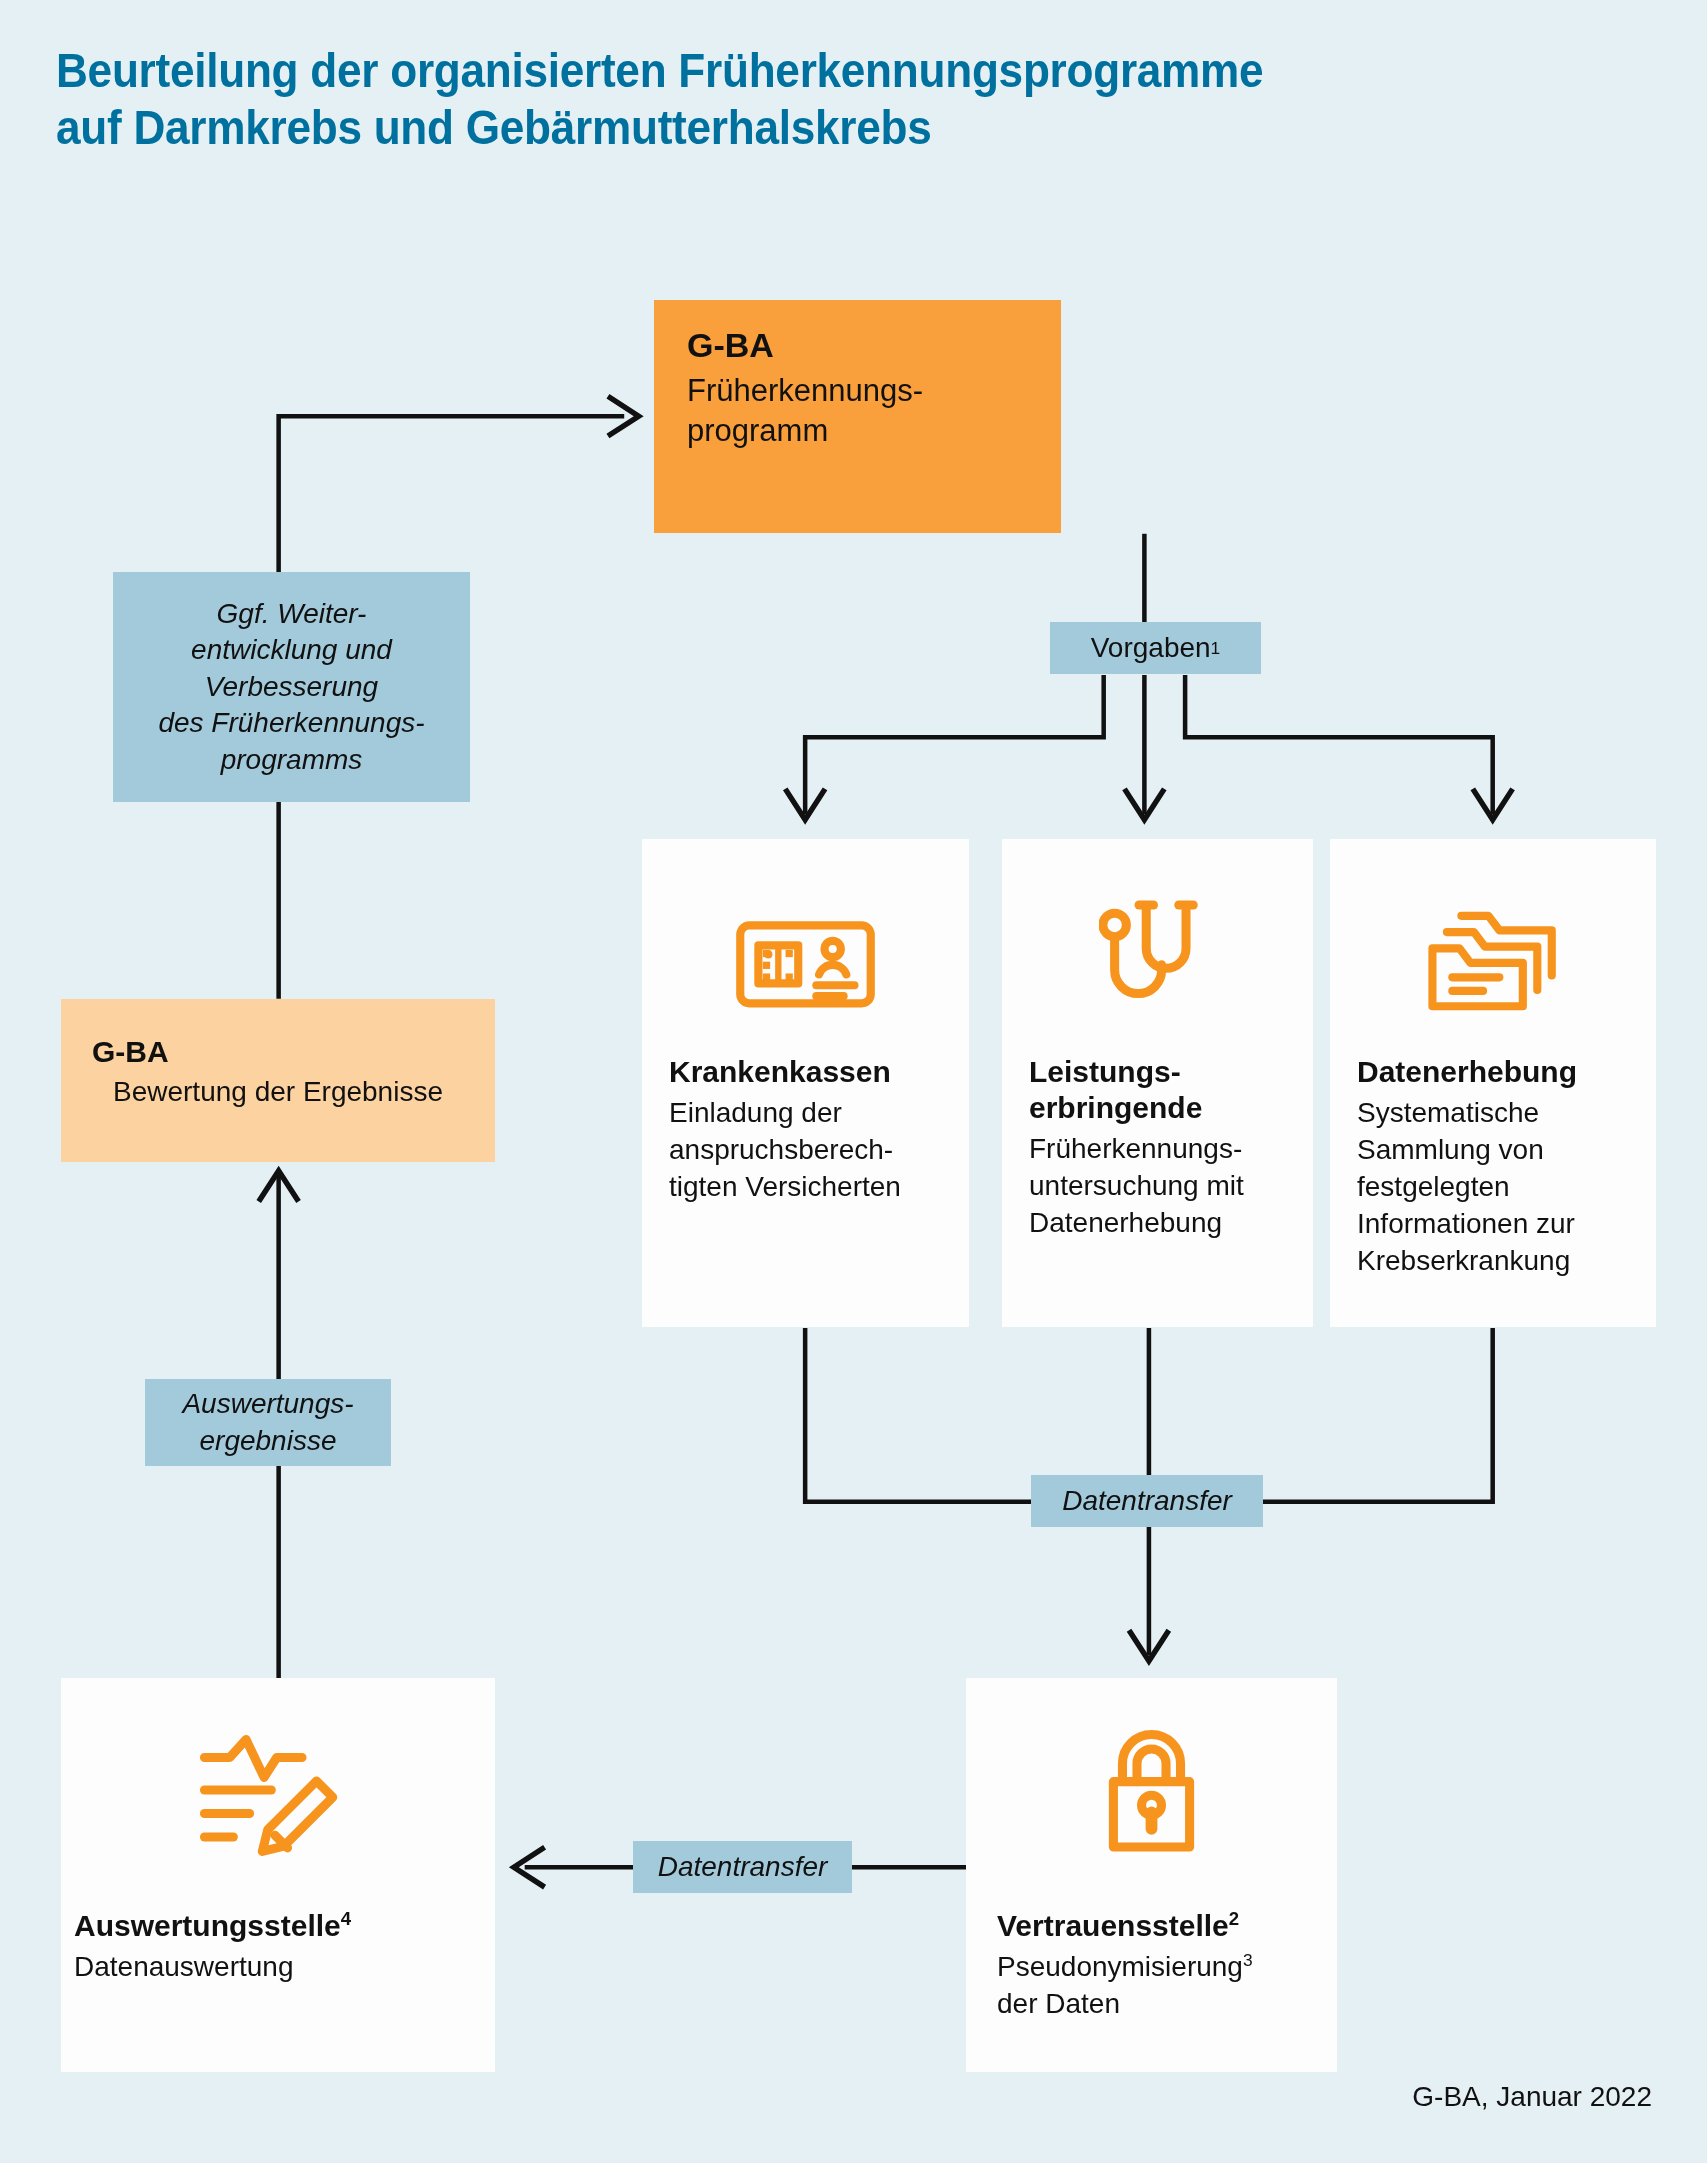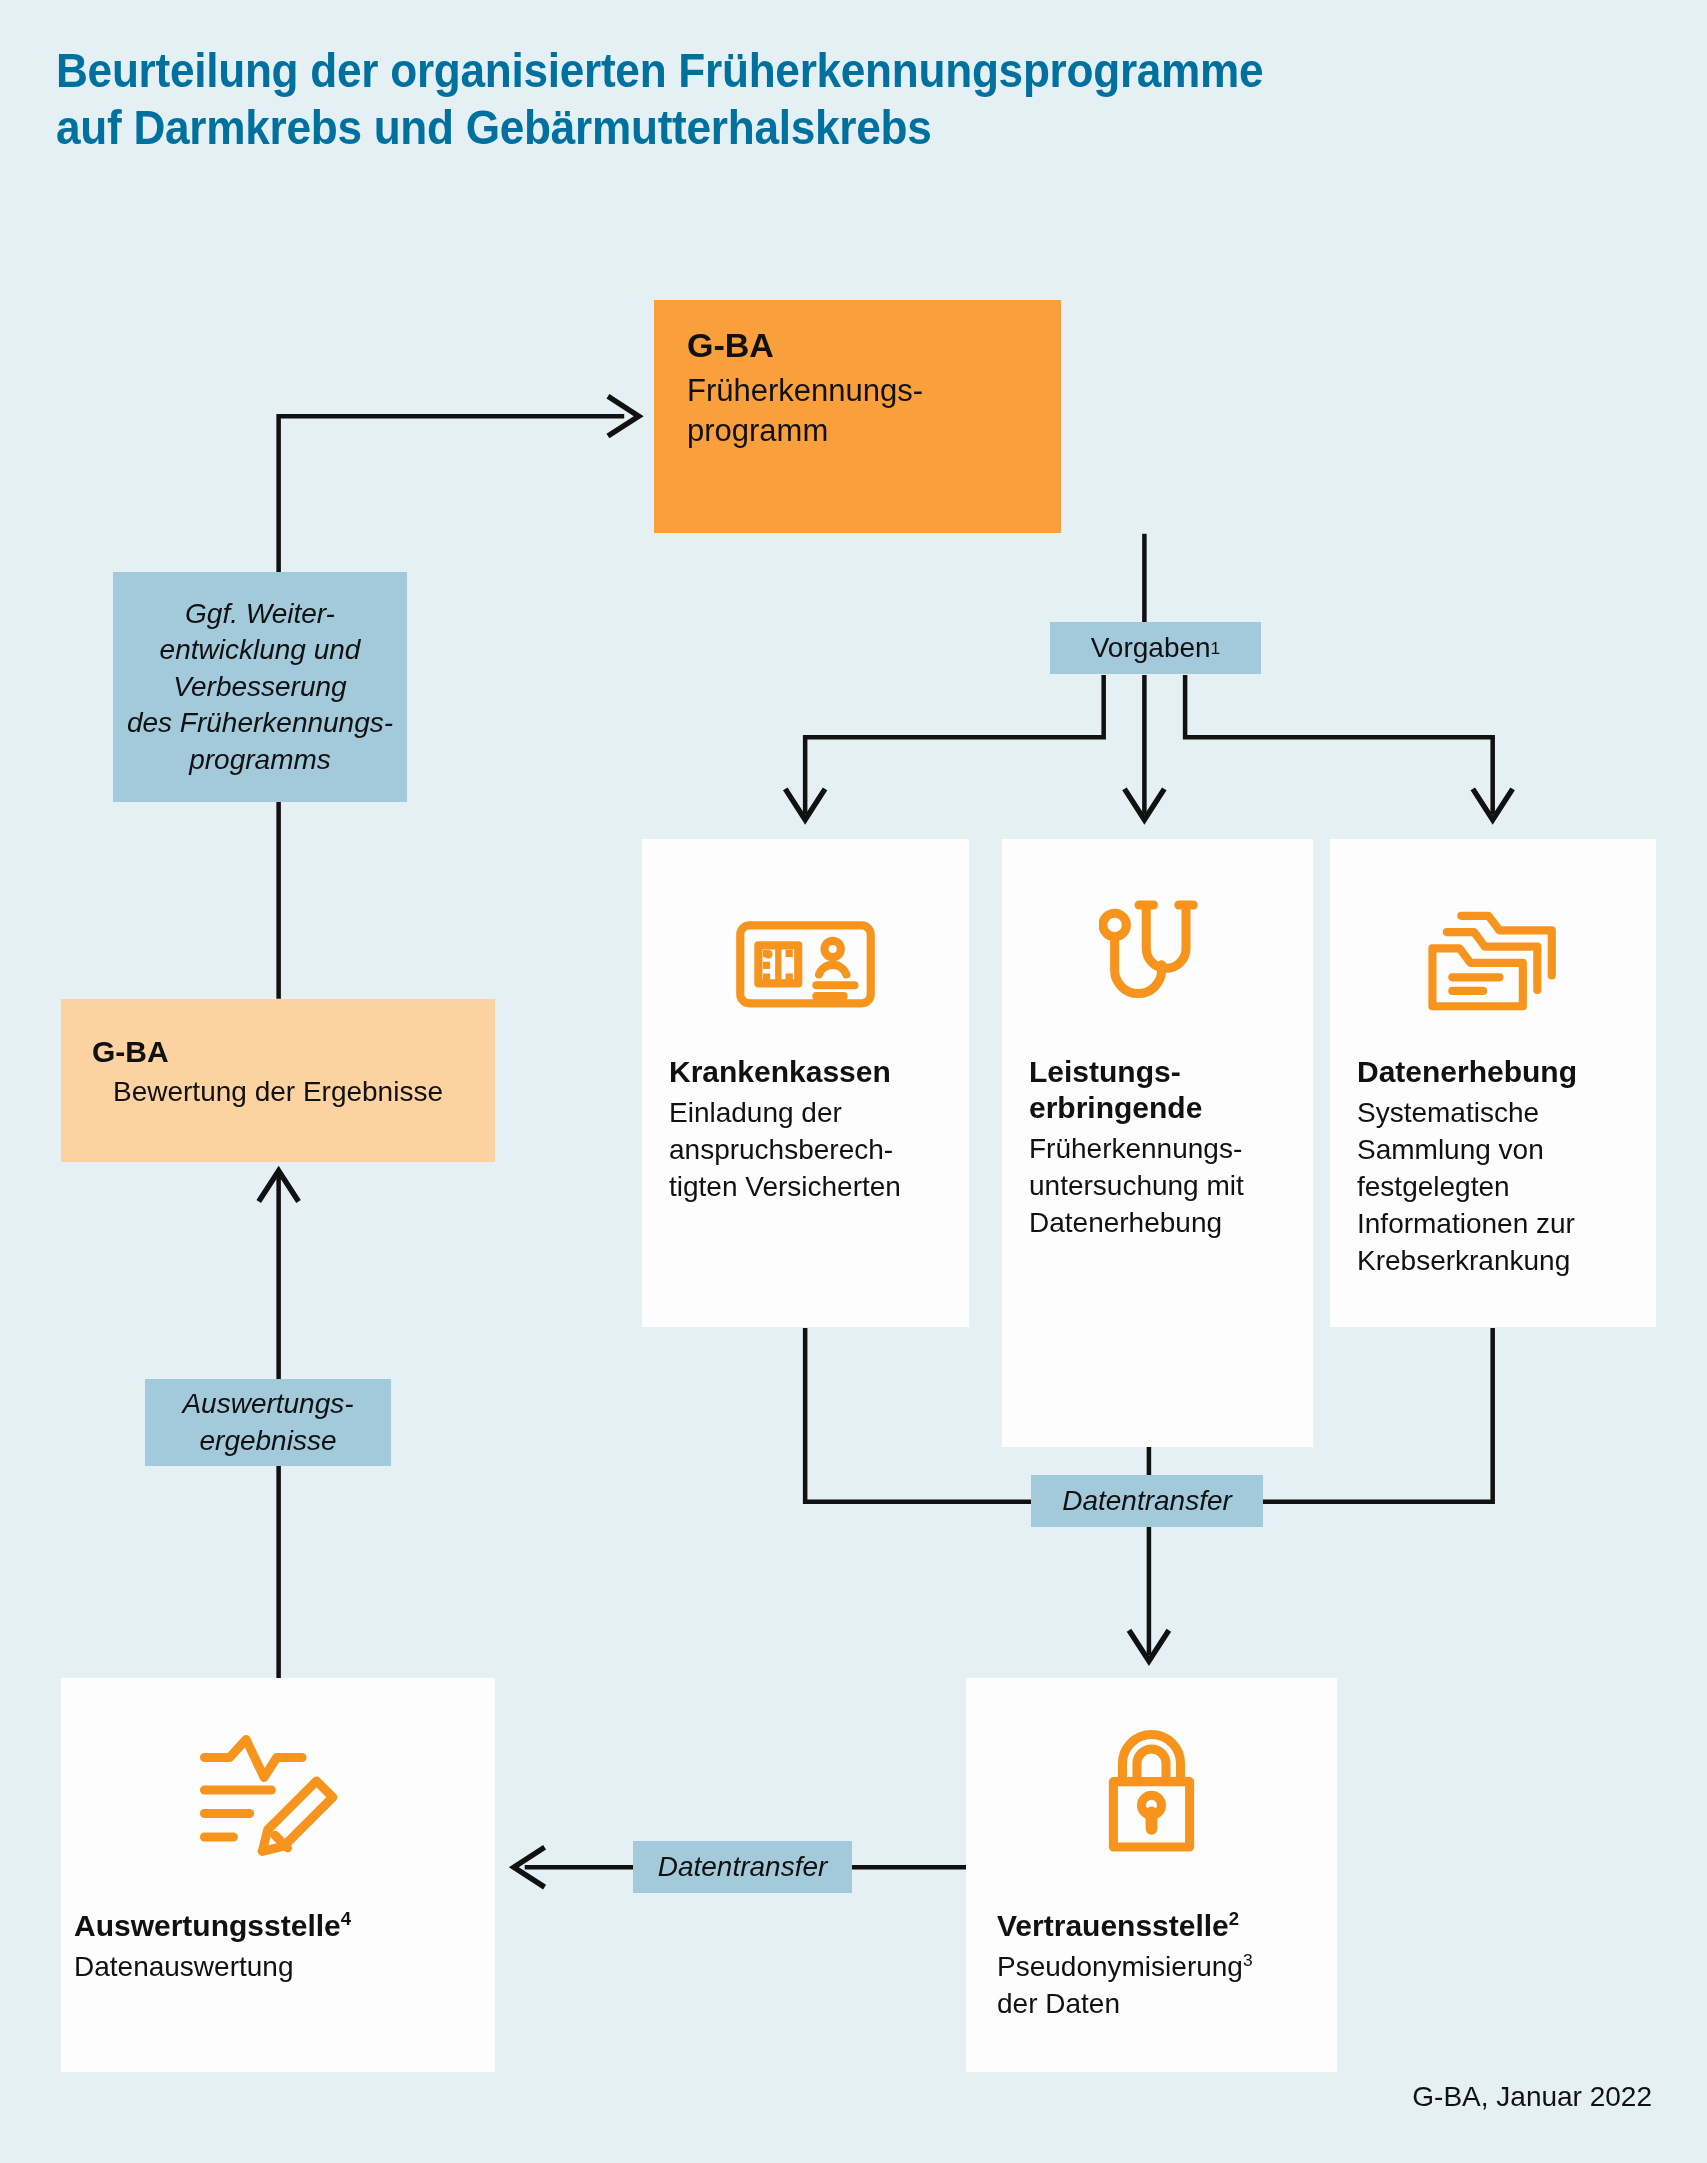--- a/index.html
+++ b/index.html
@@ -54,36 +54,36 @@
     font-size:28px;
     line-height:1.3;
     text-align:center;
     box-sizing:border-box;
     display:flex;align-items:center;justify-content:center;
     z-index:5;
   }
   .bluelabel.ital{font-style:italic;}
 
   .lbl-vorgaben{left:1050px;top:622px;width:211px;height:52px;}
-  .lbl-weiter{left:113px;top:572px;width:294px;height:230px;padding:0 7.2px;font-style:italic;}
+  .lbl-weiter{left:113px;top:572px;width:357px;height:230px;padding:0 7.2px;font-style:italic;}
   .lbl-auswerterg{left:145px;top:1379px;width:246px;height:87px;font-style:italic;}
   .lbl-dt1{left:1031px;top:1475px;width:232px;height:52px;}
   .lbl-dt2{left:633px;top:1841px;width:219px;height:52px;}
 
   
   .card{
     position:absolute;background:#fdfdfd;box-sizing:border-box;
     padding:0;
   }
   .card .icon{height:136px;display:flex;align-items:flex-end;justify-content:center;}
   .card .hd{font-size:30px;font-weight:bold;line-height:1.2;}
   .card .bd{font-size:28px;line-height:1.32;}
 
   .card-kk{left:642px;top:839px;width:327px;height:488px;padding:43px 27px 4px 27px;}
-  .card-le{left:1002px;top:839px;width:311px;height:608px;padding:43px 27px 0 27px;}
+  .card-le{left:1002px;top:839px;width:311px;height:488px;padding:43px 27px 0 27px;}
   .card-kr{left:1330px;top:839px;width:326px;height:488px;padding:43px 27px 0 27px;}
 
   .card-kk .hd,.card-le .hd,.card-kr .hd{margin-top:36px;margin-bottom:5.4px;}
 
   .card-aw{left:61px;top:1678px;width:434px;height:394px;padding:42px 31px 0 13px;}
   .card-vs{left:966px;top:1678px;width:371px;height:394px;padding:42px 31px 0 31px;}
   .card-aw .hd,.card-vs .hd{margin-top:52px;margin-bottom:5.4px;}
 
   sup{font-size:0.62em;vertical-align:super;line-height:0;}
 

